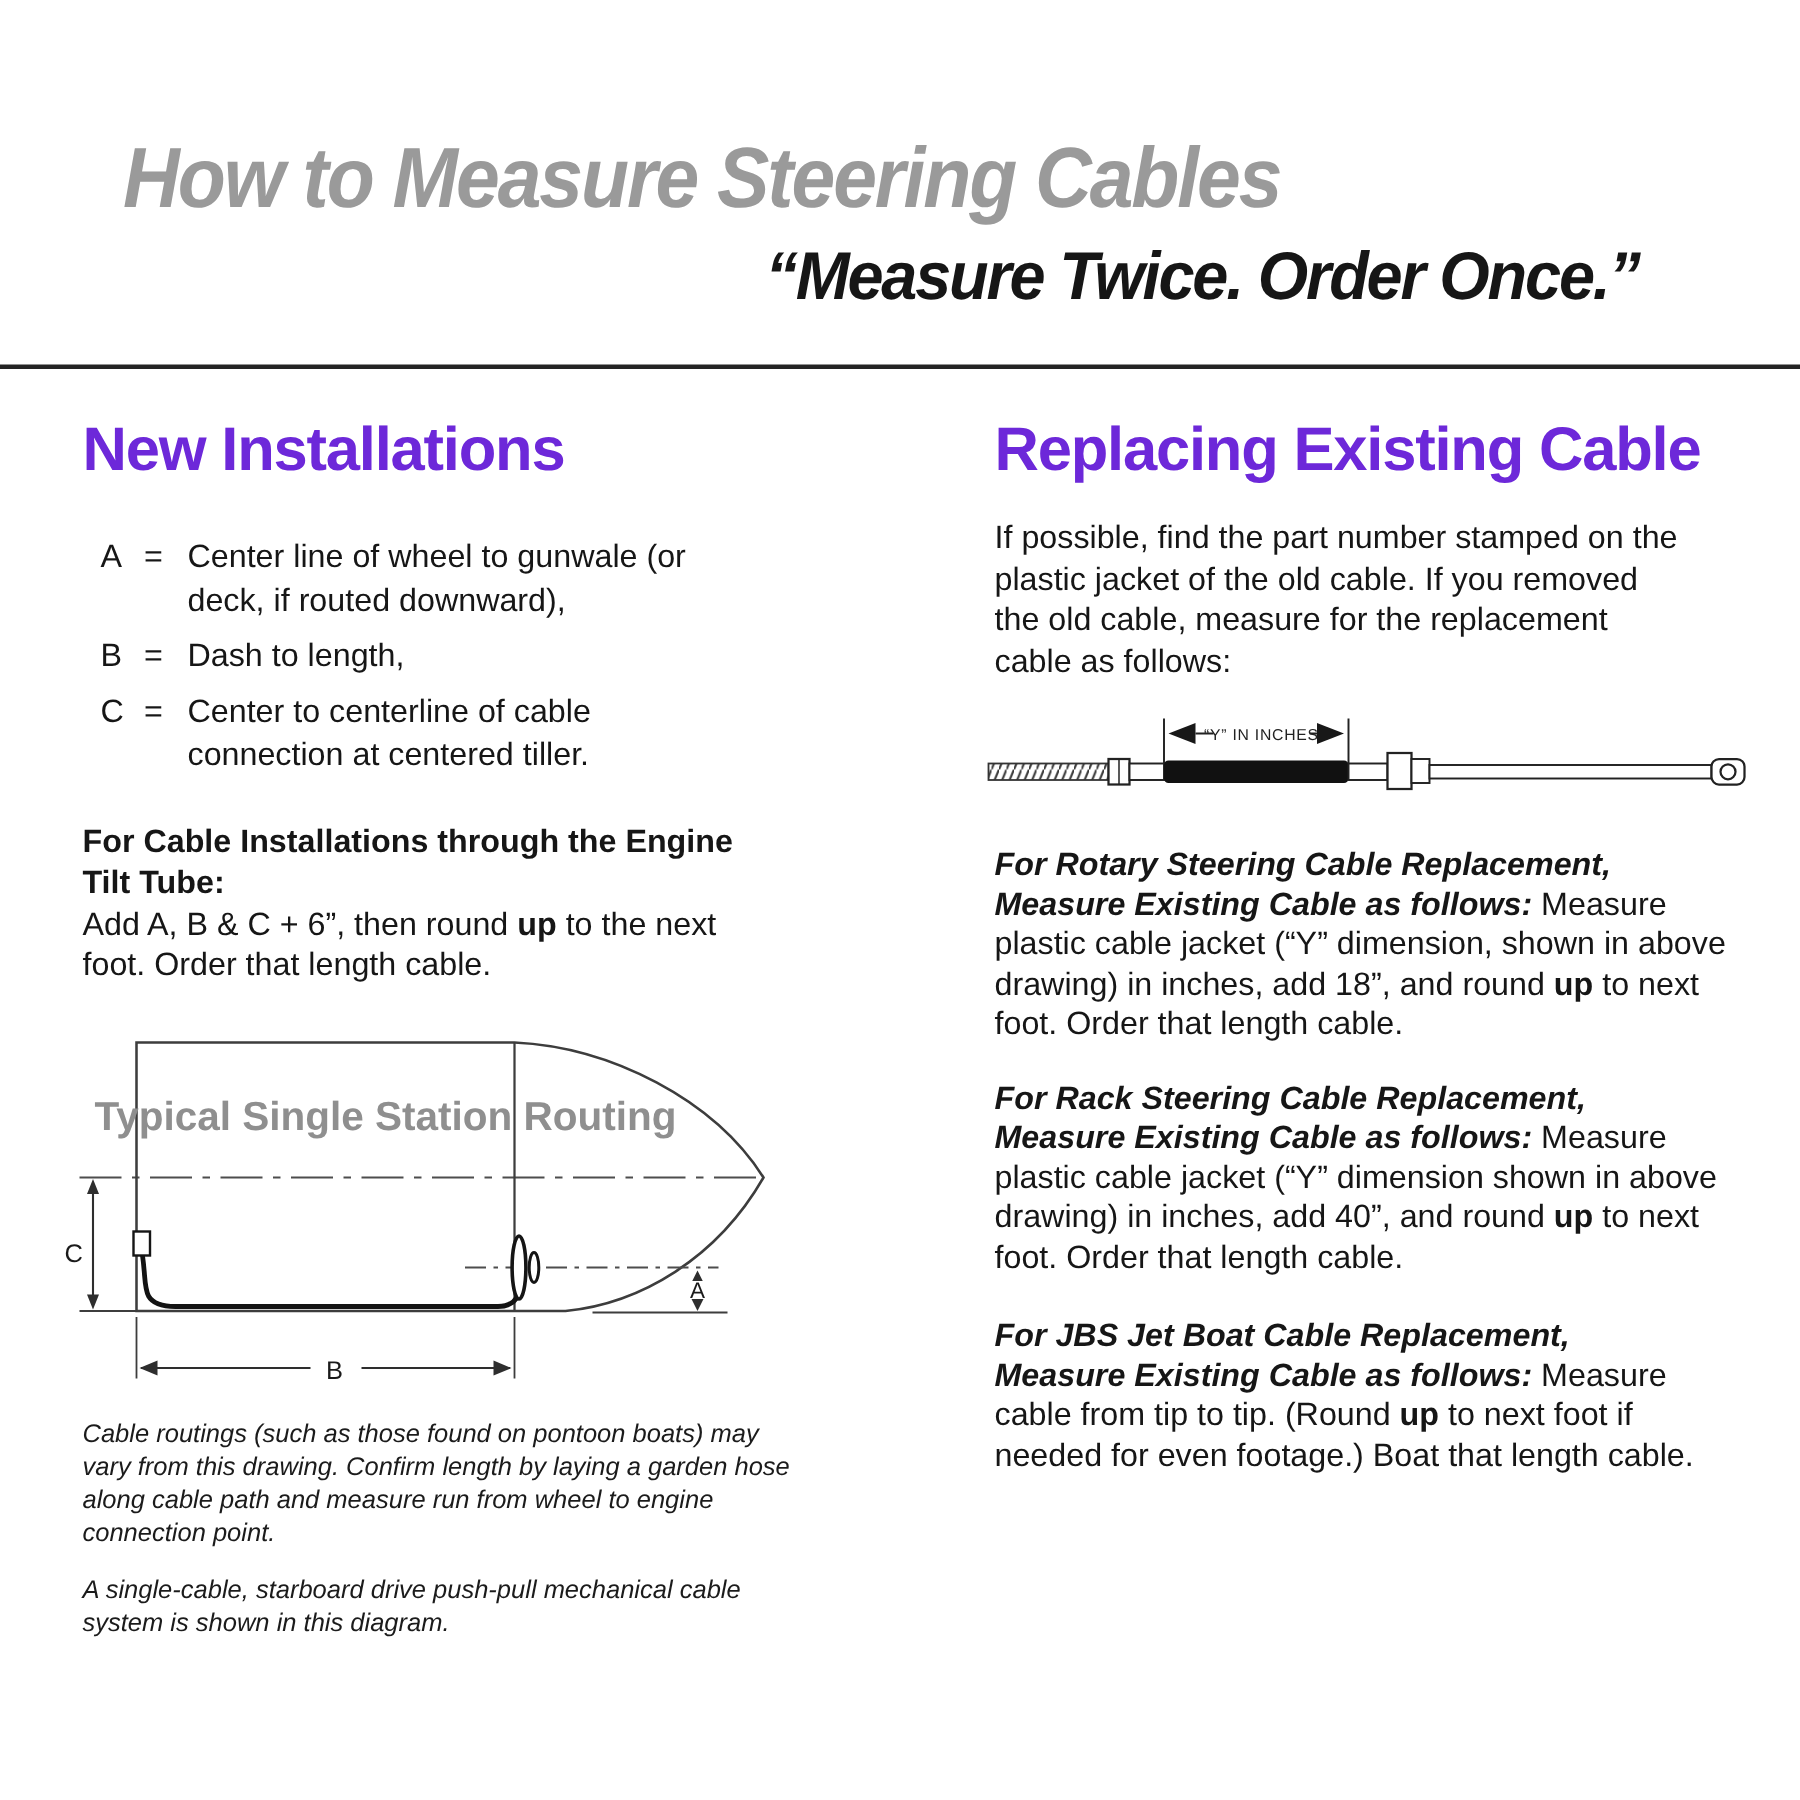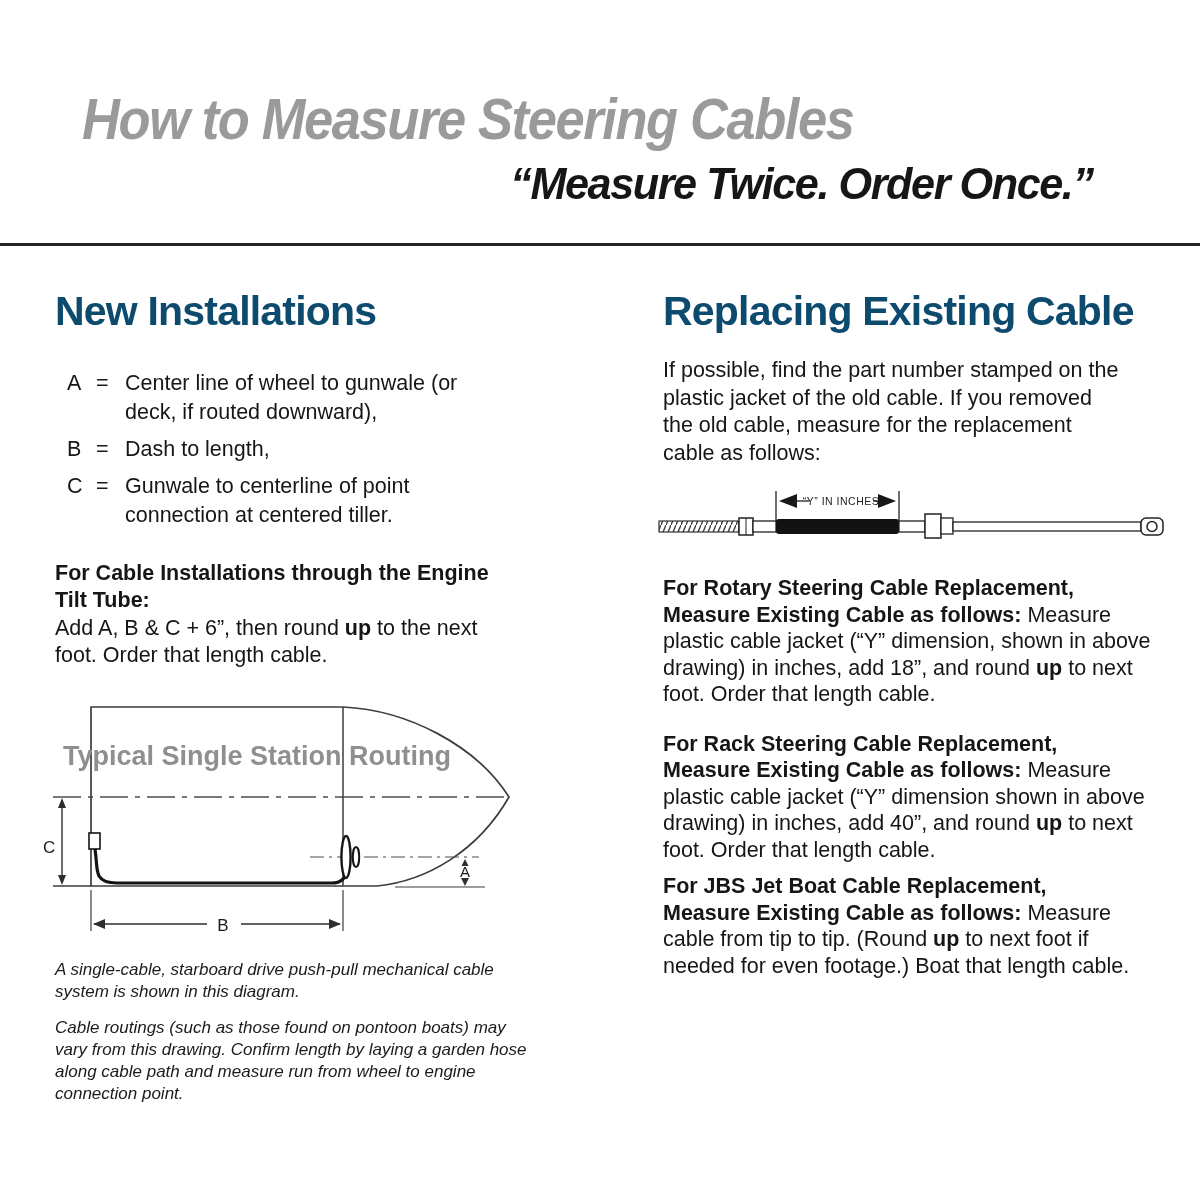--- a/index.html
+++ b/index.html
@@ -11,41 +11,41 @@
   .title{position:absolute;left:82px;top:86px;font-size:57px;font-style:italic;font-weight:700;
          color:#9a9a9a;letter-spacing:-1.5px;transform:scaleX(.92);transform-origin:left top;white-space:nowrap;}
   .tagline{position:absolute;right:107px;top:158px;font-size:45px;font-style:italic;font-weight:700;
            color:#161616;letter-spacing:-1.5px;transform:scaleX(.96);transform-origin:right top;white-space:nowrap;}
   .rule{position:absolute;left:0;right:0;top:243px;height:3px;background:#242424;}
 
   
   .col{position:absolute;top:276px;}
   .col-left{left:55px;width:510px;}
   .col-right{left:663px;width:492px;}
-  h2{margin:12px 0 22px 0;font-size:41px;font-weight:700;letter-spacing:-0.8px;color:#0c4a6e;}
+  h2{margin:0 0 22px 0;font-size:41px;font-weight:700;letter-spacing:-0.8px;color:#6d28d9;}
 
   .pre{white-space:pre-line;}
   .intro-left{margin:0 0 22px 0;width:485px;font-size:21.5px;line-height:27px;
               font-weight:700;font-style:italic;}
   .defs{margin:34px 0 0 12px;}
   .def-row{display:grid;grid-template-columns:29px 29px 1fr;font-size:21.5px;line-height:29px;margin-bottom:8px;}
   .def-text{max-width:370px;}
   .tilt-heading{margin:30px 0 0 0;font-size:21.5px;line-height:27px;font-weight:700;}
   .tilt-body{margin:1px 0 0 0;font-size:21.5px;line-height:27px;width:468px;}
 
   .boat-svg{display:block;margin:24px 0 0 -20px;}
   .note{margin:14px 0 0 0;width:500px;font-size:17px;line-height:22px;font-style:italic;color:#1b1b1b;}
   .note-first{margin-top:16px;}
 
   .intro-right{margin:0 0 10px 0;font-size:21.5px;line-height:27.5px;}
   .cable-svg{display:block;margin:2px 0 0 -12px;}
   .sec{margin:20px 0 0 0;font-size:21.5px;line-height:26.5px;width:492px;}
   .sec-2{margin-top:23px;}
-  .sec-3{margin-top:10px;}
-  .lead{font-weight:700;}
+  .sec-3{margin-top:26px;}
+  .lead{font-weight:700;font-style:italic;}
   b,strong{font-weight:700;}
 
   svg text{font-family:"Liberation Sans",sans-serif;}
 </style>
 </head>
 <body>
 
 <div class="page">
 
   <div class="title">How to Measure Steering Cables</div>
@@ -64,21 +64,21 @@
 deck, if routed downward),</span>
       </div>
       <div class="def-row">
         <span>B</span>
         <span>=</span>
         <span class="def-text pre">Dash to length,</span>
       </div>
       <div class="def-row">
         <span>C</span>
         <span>=</span>
-        <span class="def-text pre">Gunwale to centerline of point
+        <span class="def-text pre">Center to centerline of cable
 connection at centered tiller.</span>
       </div>
     </div>
 
     <p class="tilt-heading pre">For Cable Installations through the Engine
 Tilt Tube:</p>
     <p class="tilt-body"><span>Add A, B &amp; C + 6”, then round </span><strong>up</strong><span> to the next foot. Order that length cable.</span></p>
 
     <svg class="boat-svg" width="520" height="250" viewBox="0 0 520 250">
 
@@ -112,26 +112,26 @@
 
       <line x1="56" y1="197" x2="56" y2="238" stroke="#3d3d3d" stroke-width="1.2"></line>
       <line x1="308" y1="197" x2="308" y2="238" stroke="#3d3d3d" stroke-width="1.2"></line>
       <line x1="59" y1="231" x2="172" y2="231" stroke="#2e2e2e" stroke-width="1.4"></line>
       <line x1="206" y1="231" x2="305" y2="231" stroke="#2e2e2e" stroke-width="1.4"></line>
       <polygon points="58,231 70,226 70,236" fill="#2e2e2e"></polygon>
       <polygon points="306,231 294,226 294,236" fill="#2e2e2e"></polygon>
       <text x="188" y="238" font-size="17" fill="#1a1a1a" text-anchor="middle">B</text>
     </svg>
 
-    <p class="note note-first pre">A single-cable, starboard drive push-pull mechanical cable
-system is shown in this diagram.</p>
     <p class="note pre">Cable routings (such as those found on pontoon boats) may
 vary from this drawing. Confirm length by laying a garden hose
 along cable path and measure run from wheel to engine
 connection point.</p>
+    <p class="note note-first pre">A single-cable, starboard drive push-pull mechanical cable
+system is shown in this diagram.</p>
   </div>
 
   <div class="col col-right">
     <h2>Replacing Existing Cable</h2>
 
     <p class="intro-right pre">If possible, find the part number stamped on the
 plastic jacket of the old cable. If you removed
 the old cable, measure for the replacement
 cable as follows:</p>
 

